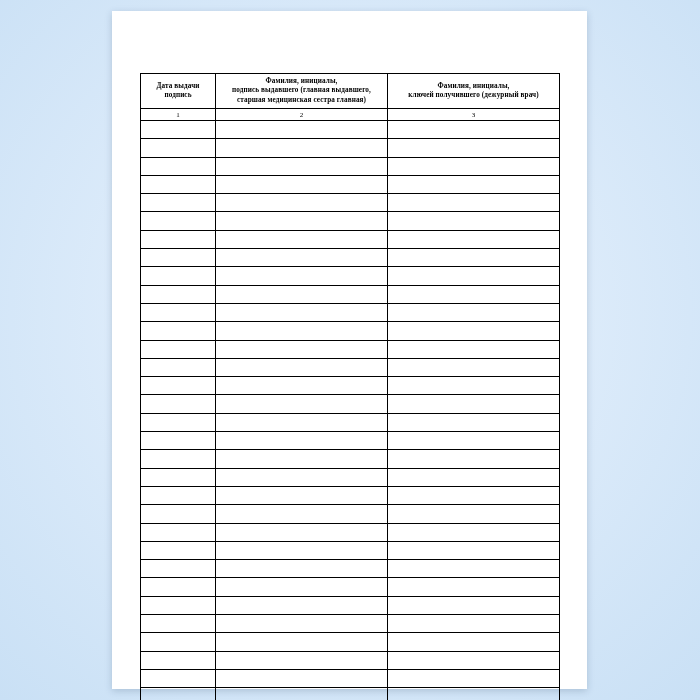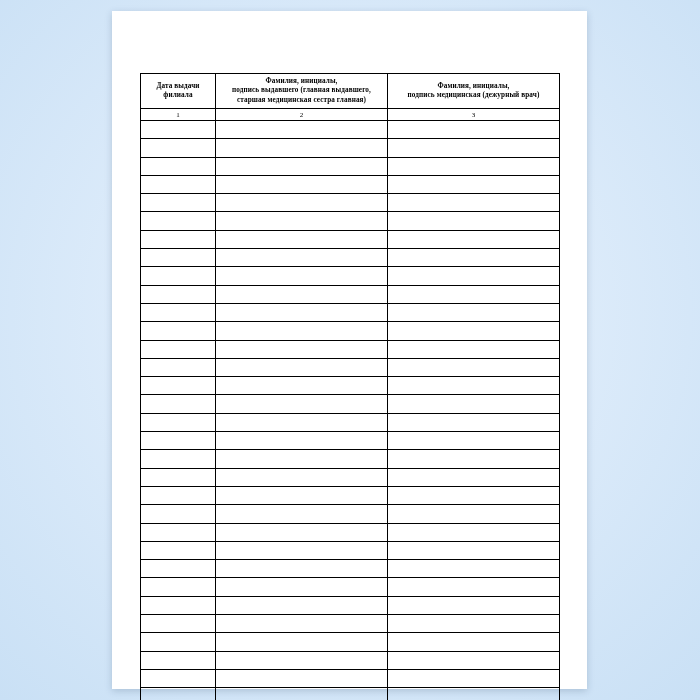--- a/index.html
+++ b/index.html
@@ -84,30 +84,30 @@
     <table class="reg">
       <colgroup>
         <col class="c1">
           <col class="c2">
           <col class="c3">
       </colgroup>
       <thead>
         <tr>
           <th class="head">
             <span class="ln">Дата выдачи</span>
-            <span class="ln">филиала</span>
+            <span class="ln">подпись</span>
           </th>
           <th class="head wide">
             <span class="ln">Фамилия, инициалы,</span>
             <span class="ln">подпись выдавшего (главная выдавшего,</span>
             <span class="ln">старшая медицинская сестра главная)</span>
           </th>
           <th class="head wide">
             <span class="ln">Фамилия, инициалы,</span>
-            <span class="ln">подпись медицинская (дежурный врач)</span>
+            <span class="ln">ключей получившего (дежурный врач)</span>
           </th>
         </tr>
         <tr>
           <td class="numrow">1</td>
           <td class="numrow">2</td>
           <td class="numrow">3</td>
         </tr>
       </thead>
       <tbody id="rows-body">
           <tr class="r">

